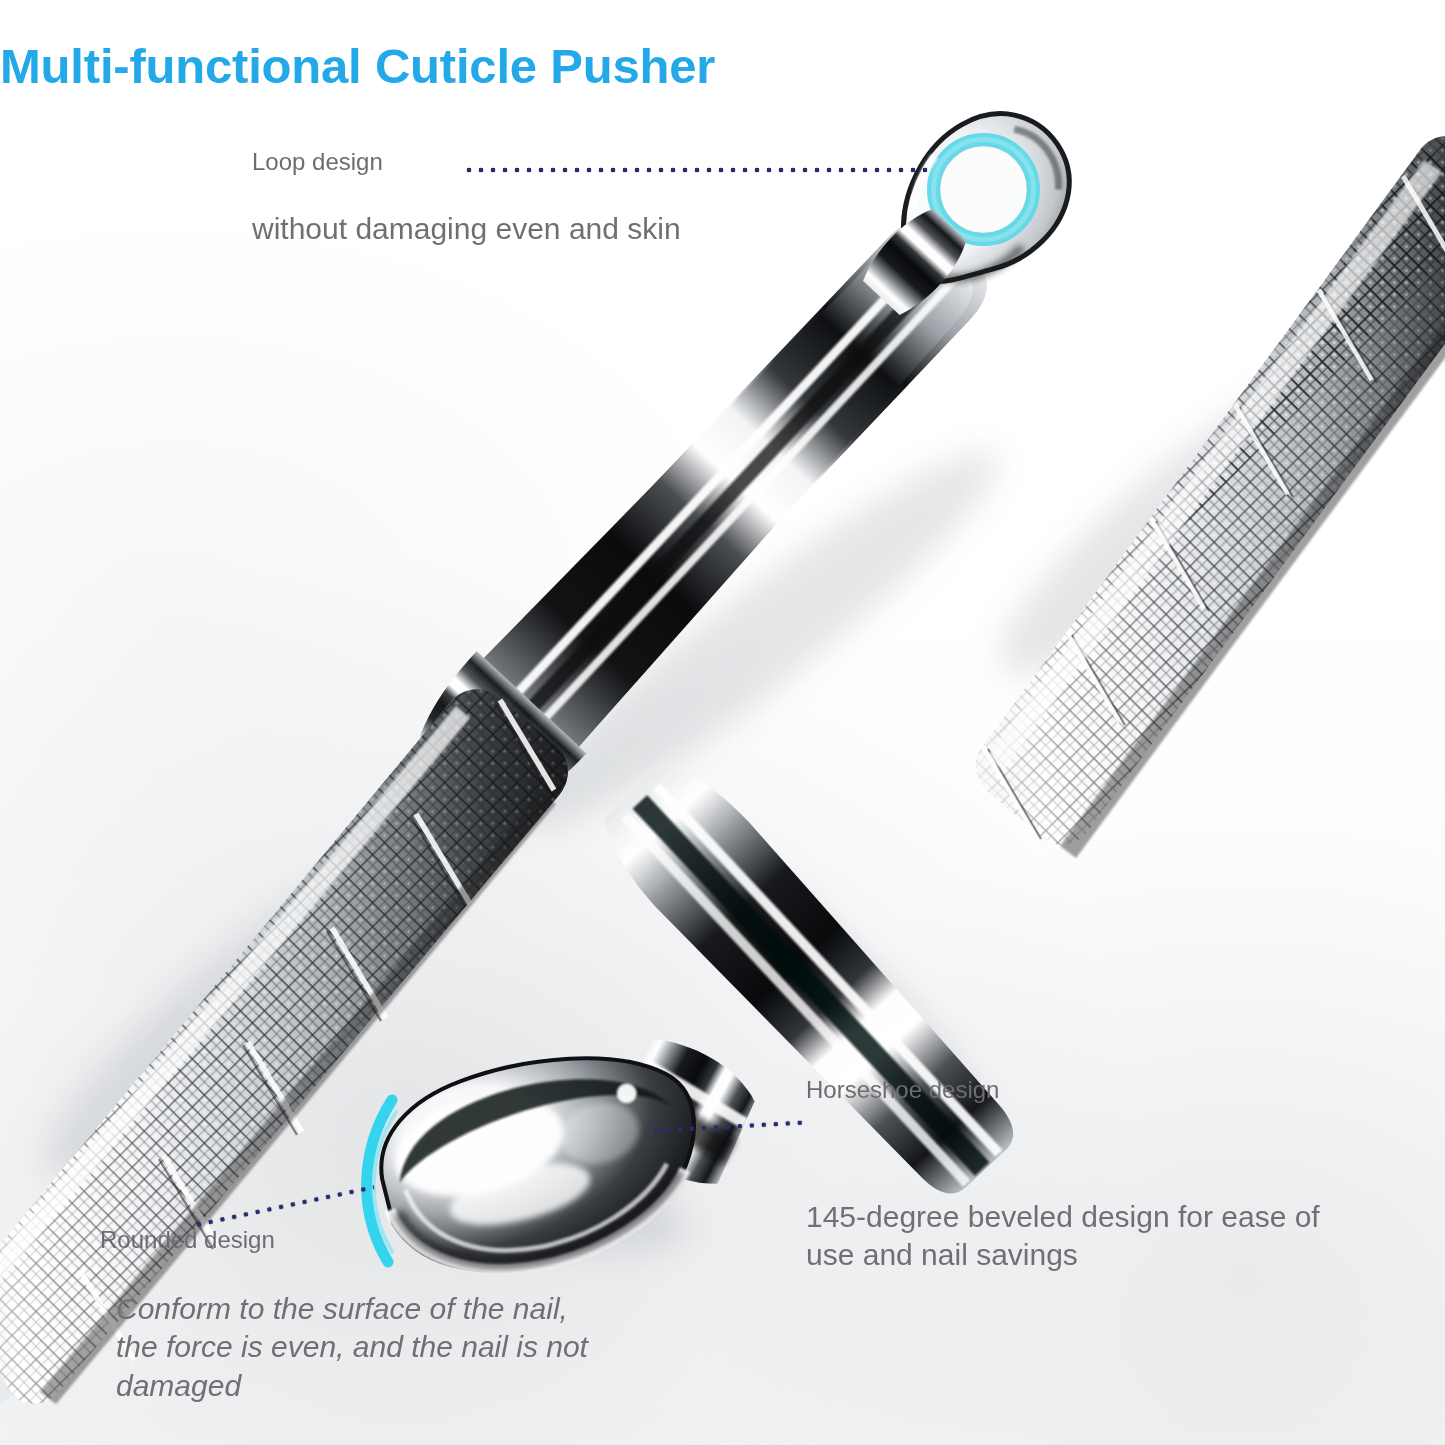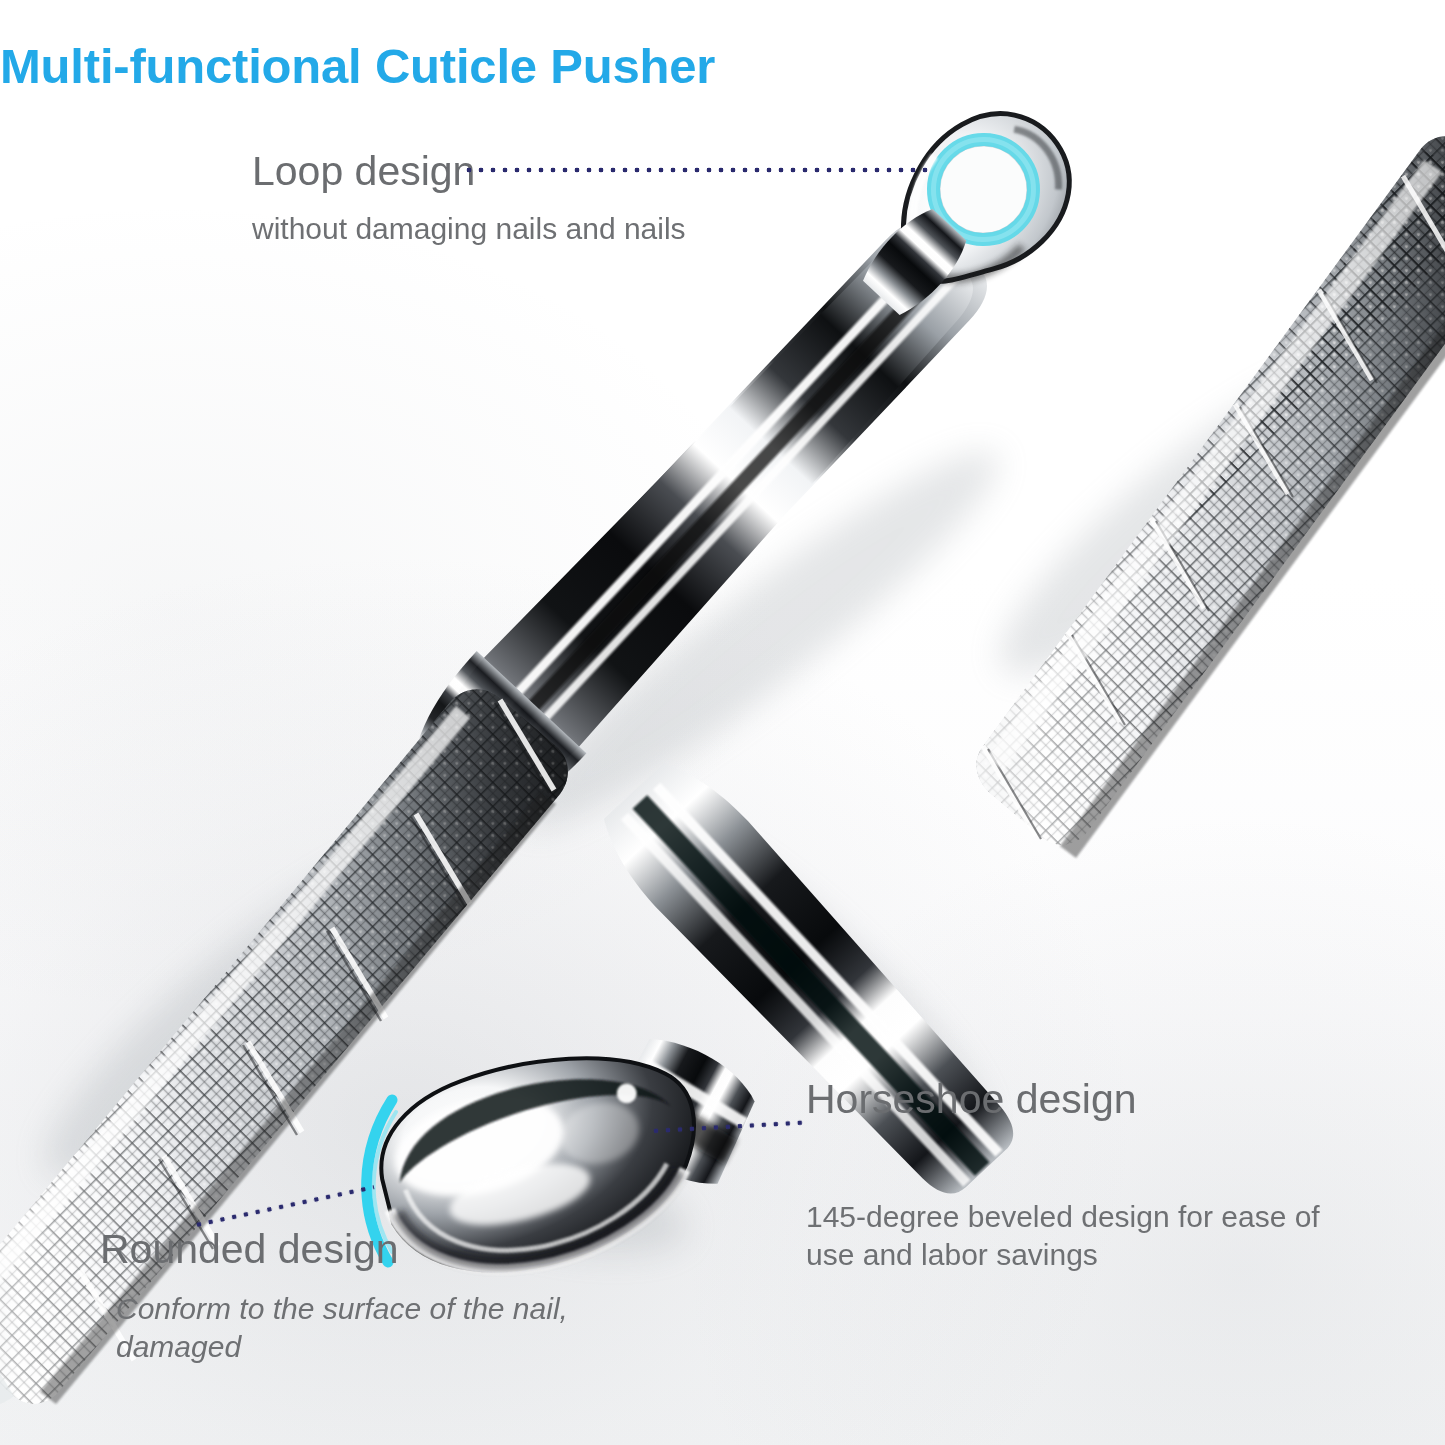--- a/index.html
+++ b/index.html
@@ -39,21 +39,21 @@
     font-size: 49px;
     font-weight: bold;
     letter-spacing: -0.2px;
     color: #23a9e8;
     white-space: nowrap;
   }
 
   
   .callout-head {
     position: absolute;
-    font-size: 41px;
+    font-size: 24px;
     color: #6b6d70;
     white-space: nowrap;
   }
   .callout-body {
     position: absolute;
     font-size: 30px;
     line-height: 1.28;
     color: #6e7073;
   }
 
@@ -463,38 +463,39 @@
 
   <div class="title">Multi-functional Cuticle Pusher</div>
 
   <div class="callout-head" style="left:252px; top:148px;">Loop design</div>
 
   <div class="leader" style="left:466px; top:167px; width:462px;">
     <div class="dots"></div>
   </div>
 
   <div class="callout-body" style="left:252px; top:210px; width:600px;">
-    <div>without damaging nails and nails</div>
+    <div>without damaging even and skin</div>
   </div>
 
   <div class="leader" style="left:653px; top:1128px; width:152px; transform:rotate(-3.2deg);">
     <div class="dots"></div>
   </div>
 
   <div class="callout-head" style="left:806px; top:1076px;">Horseshoe design</div>
 
   <div class="callout-body" style="left:806px; top:1187px; width:620px;margin-top:11px;">
     <div>145-degree beveled design for ease of</div>
-    <div>use and labor savings</div>
+    <div>use and nail savings</div>
   </div>
 
   <div class="leader" style="left:196px; top:1222px; width:182px; transform:rotate(-12deg);">
     <div class="dots"></div>
   </div>
 
   <div class="callout-head" style="left:100px; top:1226px;">Rounded design</div>
 
   <div class="callout-body" style="left:116px; top:1290px; width:640px;font-style:italic;">
     <div>Conform to the surface of the nail,</div>
+    <div>the force is even, and the nail is not</div>
     <div>damaged</div>
   </div>
 
 </div>
 
 </body></html>

